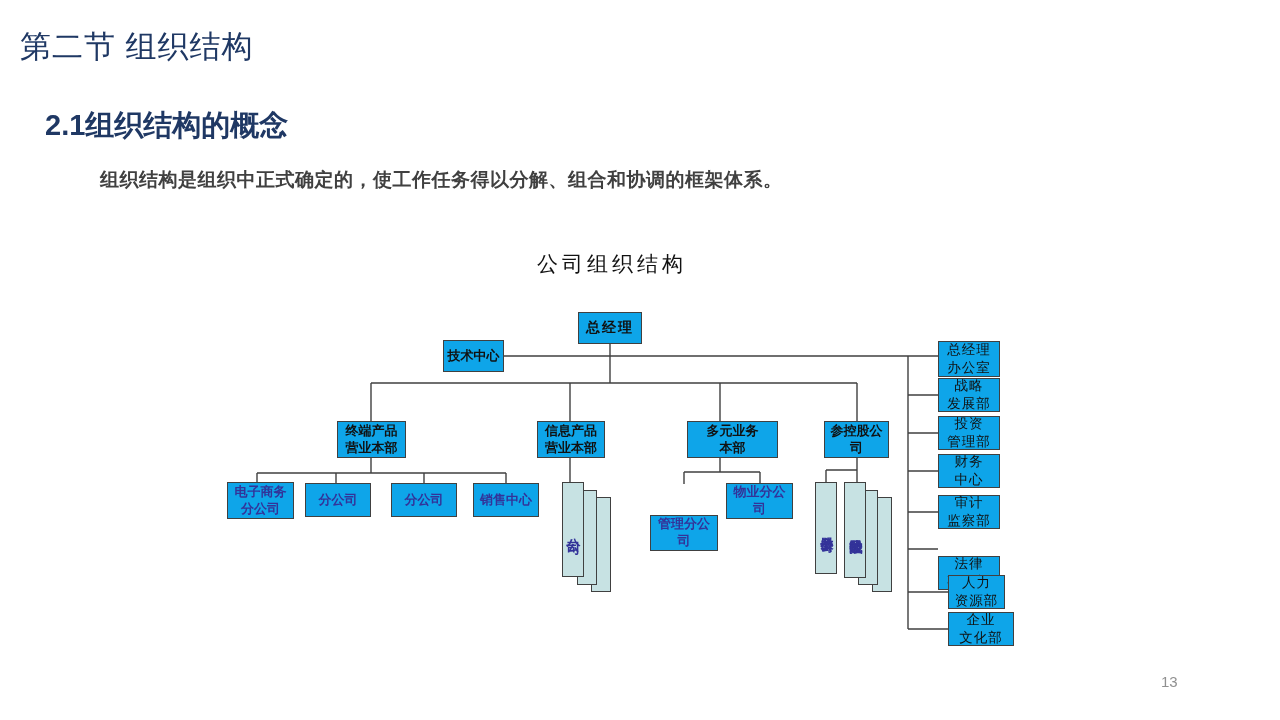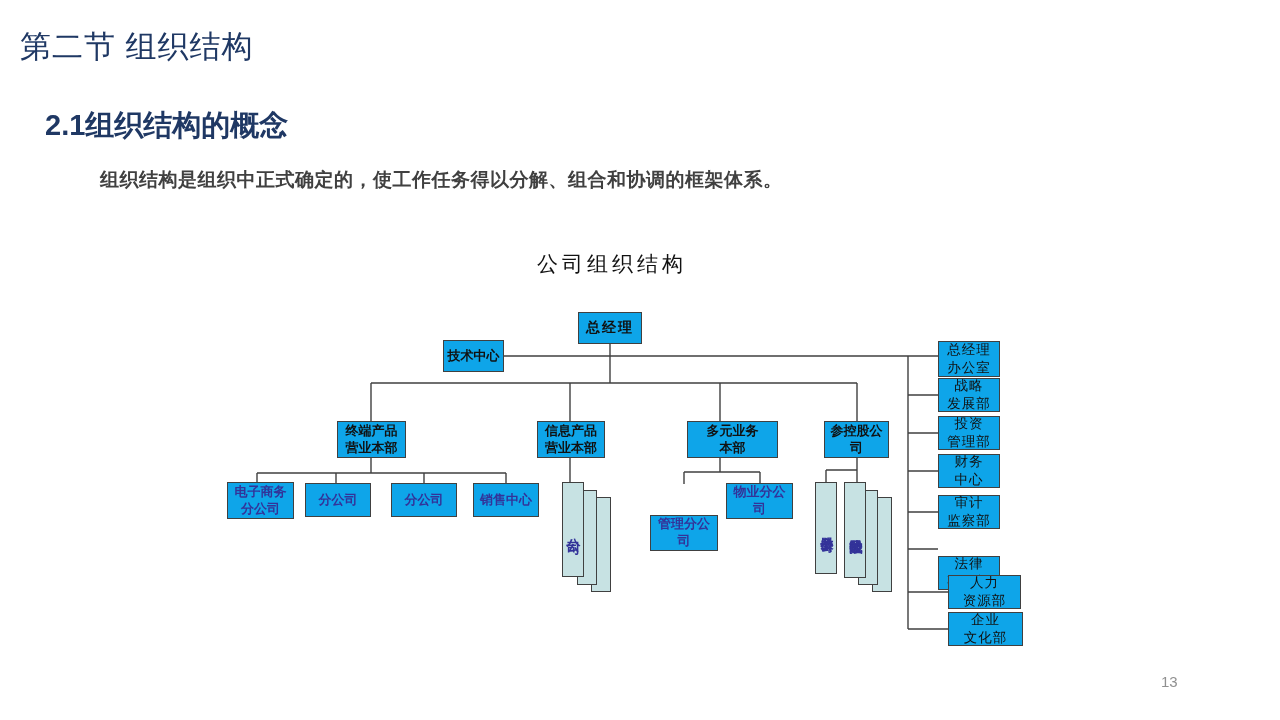--- a/index.html
+++ b/index.html
@@ -124,19 +124,19 @@
   <div class="node plain" style="left:938px;top:378px;width:62px;height:34px;">战略
 发展部</div>
   <div class="node plain" style="left:938px;top:416px;width:62px;height:34px;">投资
 管理部</div>
   <div class="node plain" style="left:938px;top:454px;width:62px;height:34px;">财务
 中心</div>
   <div class="node plain" style="left:938px;top:495px;width:62px;height:34px;">审计
 监察部</div>
   <div class="node plain" style="left:938px;top:556px;width:62px;height:34px;">法律
 事务部</div>
-  <div class="node plain" style="left:948px;top:575px;width:73px;height:34px;">人力
+  <div class="node plain" style="left:948px;top:575px;width:57px;height:34px;">人力
 资源部</div>
-  <div class="node plain" style="left:948px;top:612px;width:75px;height:34px;">企业
+  <div class="node plain" style="left:948px;top:612px;width:66px;height:34px;">企业
 文化部</div>
 
   <div class="page-number">13</div>
 </div>
 
 </body></html>

